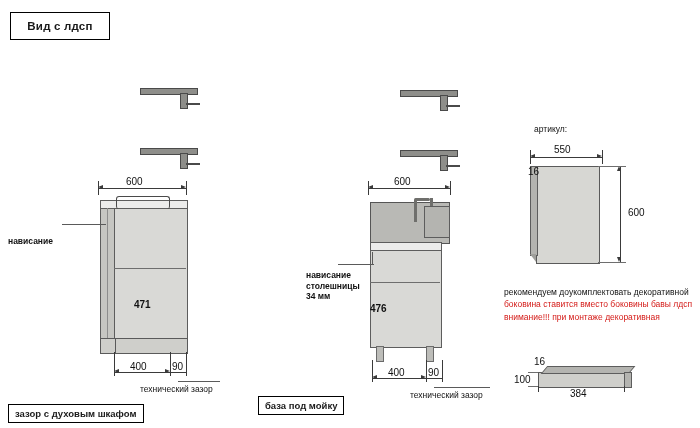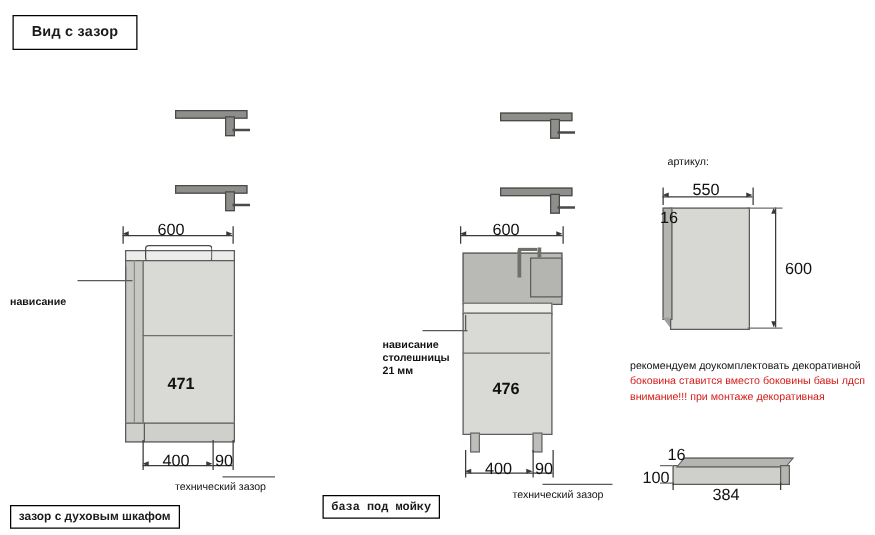--- a/index.html
+++ b/index.html
@@ -18,21 +18,21 @@
     display:flex;align-items:center;justify-content:center;
     font-size:11.5px;font-weight:bold;letter-spacing:.2px;
   }
 
   
   .lbl{font-size:8.5px;line-height:1.25;color:#111;}
   .cap-box{
     border:1.2px solid #000;background:#fff;padding:3px 6px;
     font-size:9.5px;font-weight:bold;white-space:nowrap;
   }
-  .dimtext{font-size:13px;color:#111;}
+  .dimtext{font-size:10px;color:#111;}
   .red{color:#d41a17;}
 
   
   .hline{height:0;border-top:1px solid #6e6e6e;}
   .dimline{height:0;border-top:1px solid #3a3a3a;}
   .dimv{width:0;border-left:1px solid #3a3a3a;}
   .tick{width:0;border-left:1px solid #3a3a3a;}
   .arrow-l,.arrow-r{
     width:0;height:0;border-top:2.6px solid transparent;border-bottom:2.6px solid transparent;
   }
@@ -57,21 +57,21 @@
   .sink{background:#b9b9b5;border:1px solid #555;}
   .tap{background:#6f6f6c;}
 
   .leader{position:absolute;height:0;border-top:1px solid #5a5a5a;}
 </style>
 </head>
 <body>
 
 <div class="stage">
 
-  <div class="abs title-box">Вид с зазор</div>
+  <div class="abs title-box">Вид с лдсп</div>
 
   <div class="abs" style="left:140px;top:88px;">
     <div class="abs worktop" style="left:0;top:0;width:56px;height:5px;"></div>
     <div class="abs worktop" style="left:40px;top:5px;width:6px;height:14px;"></div>
     <div class="abs" style="left:46px;top:15px;width:14px;height:0;border-top:2px solid #4a4a4a;"></div>
   </div>
 
   <div class="abs" style="left:140px;top:148px;">
     <div class="abs worktop" style="left:0;top:0;width:56px;height:5px;"></div>
     <div class="abs worktop" style="left:40px;top:5px;width:6px;height:14px;"></div>
@@ -138,47 +138,47 @@
 
   <div class="abs sink" style="left:370px;top:202px;width:78px;height:40px;"></div>
   <div class="abs cab-dark" style="left:424px;top:206px;width:24px;height:30px;"></div>
   <div class="abs tap" style="left:414px;top:200px;width:3px;height:22px;"></div>
   <div class="abs" style="left:414px;top:198px;width:16px;height:0;border-top:3px solid #6f6f6c;border-radius:2px;"></div>
   <div class="abs" style="left:426px;top:198px;width:4px;height:8px;border-right:3px solid #6f6f6c;"></div>
 
   <div class="abs cab-top" style="left:370px;top:242px;width:70px;height:8px;"></div>
   <div class="abs cab-front" style="left:370px;top:250px;width:70px;height:96px;"></div>
   <div class="abs" style="left:370px;top:282px;width:70px;height:0;border-top:1px solid #6e6e6e;"></div>
-  <div class="abs dimtext" style="left:394px;top:303px;font-weight:bold;">476</div>
+  <div class="abs dimtext" style="left:370px;top:303px;font-weight:bold;">476</div>
 
   <div class="abs leg" style="left:376px;top:346px;width:6px;height:14px;"></div>
   <div class="abs leg" style="left:426px;top:346px;width:6px;height:14px;"></div>
 
   <div class="abs leader" style="left:338px;top:264px;width:36px;"></div>
   <div class="abs" style="left:372px;top:252px;width:0;height:13px;border-left:1px solid #5a5a5a;"></div>
   <div class="abs lbl" style="left:306px;top:270px;width:62px;font-weight:bold;">
     <div>нависание</div>
     <div>столешницы</div>
-    <div>21 мм</div>
+    <div>34 мм</div>
   </div>
 
   <div class="abs dimv" style="left:372px;top:360px;height:22px;"></div>
   <div class="abs dimv" style="left:426px;top:360px;height:22px;"></div>
   <div class="abs dimv" style="left:442px;top:360px;height:22px;"></div>
   <div class="abs dimline" style="left:372px;top:378px;width:54px;"></div>
   <div class="abs arrow-l" style="left:372px;top:375.4px;"></div>
   <div class="abs arrow-r" style="left:421px;top:375.4px;"></div>
   <div class="abs dimtext" style="left:388px;top:367px;">400</div>
   <div class="abs dimline" style="left:426px;top:378px;width:16px;"></div>
   <div class="abs dimtext" style="left:428px;top:367px;">90</div>
 
   <div class="abs leader" style="left:434px;top:387px;width:56px;"></div>
   <div class="abs lbl" style="left:410px;top:390px;">технический зазор</div>
 
-  <div class="abs cap-box" style="left:258px;top:396px;font-family:Liberation Mono, monospace;">база под мойку</div>
+  <div class="abs cap-box" style="left:258px;top:396px;">база под мойку</div>
 
   <div class="abs lbl" style="left:534px;top:124px;">артикул:</div>
 
   <div class="abs dimline" style="left:530px;top:157px;width:72px;"></div>
   <div class="abs arrow-l" style="left:530px;top:154.4px;"></div>
   <div class="abs arrow-r" style="left:597px;top:154.4px;"></div>
   <div class="abs tick" style="left:530px;top:150px;height:14px;"></div>
   <div class="abs tick" style="left:602px;top:150px;height:14px;"></div>
   <div class="abs dimtext" style="left:554px;top:144px;">550</div>
 

